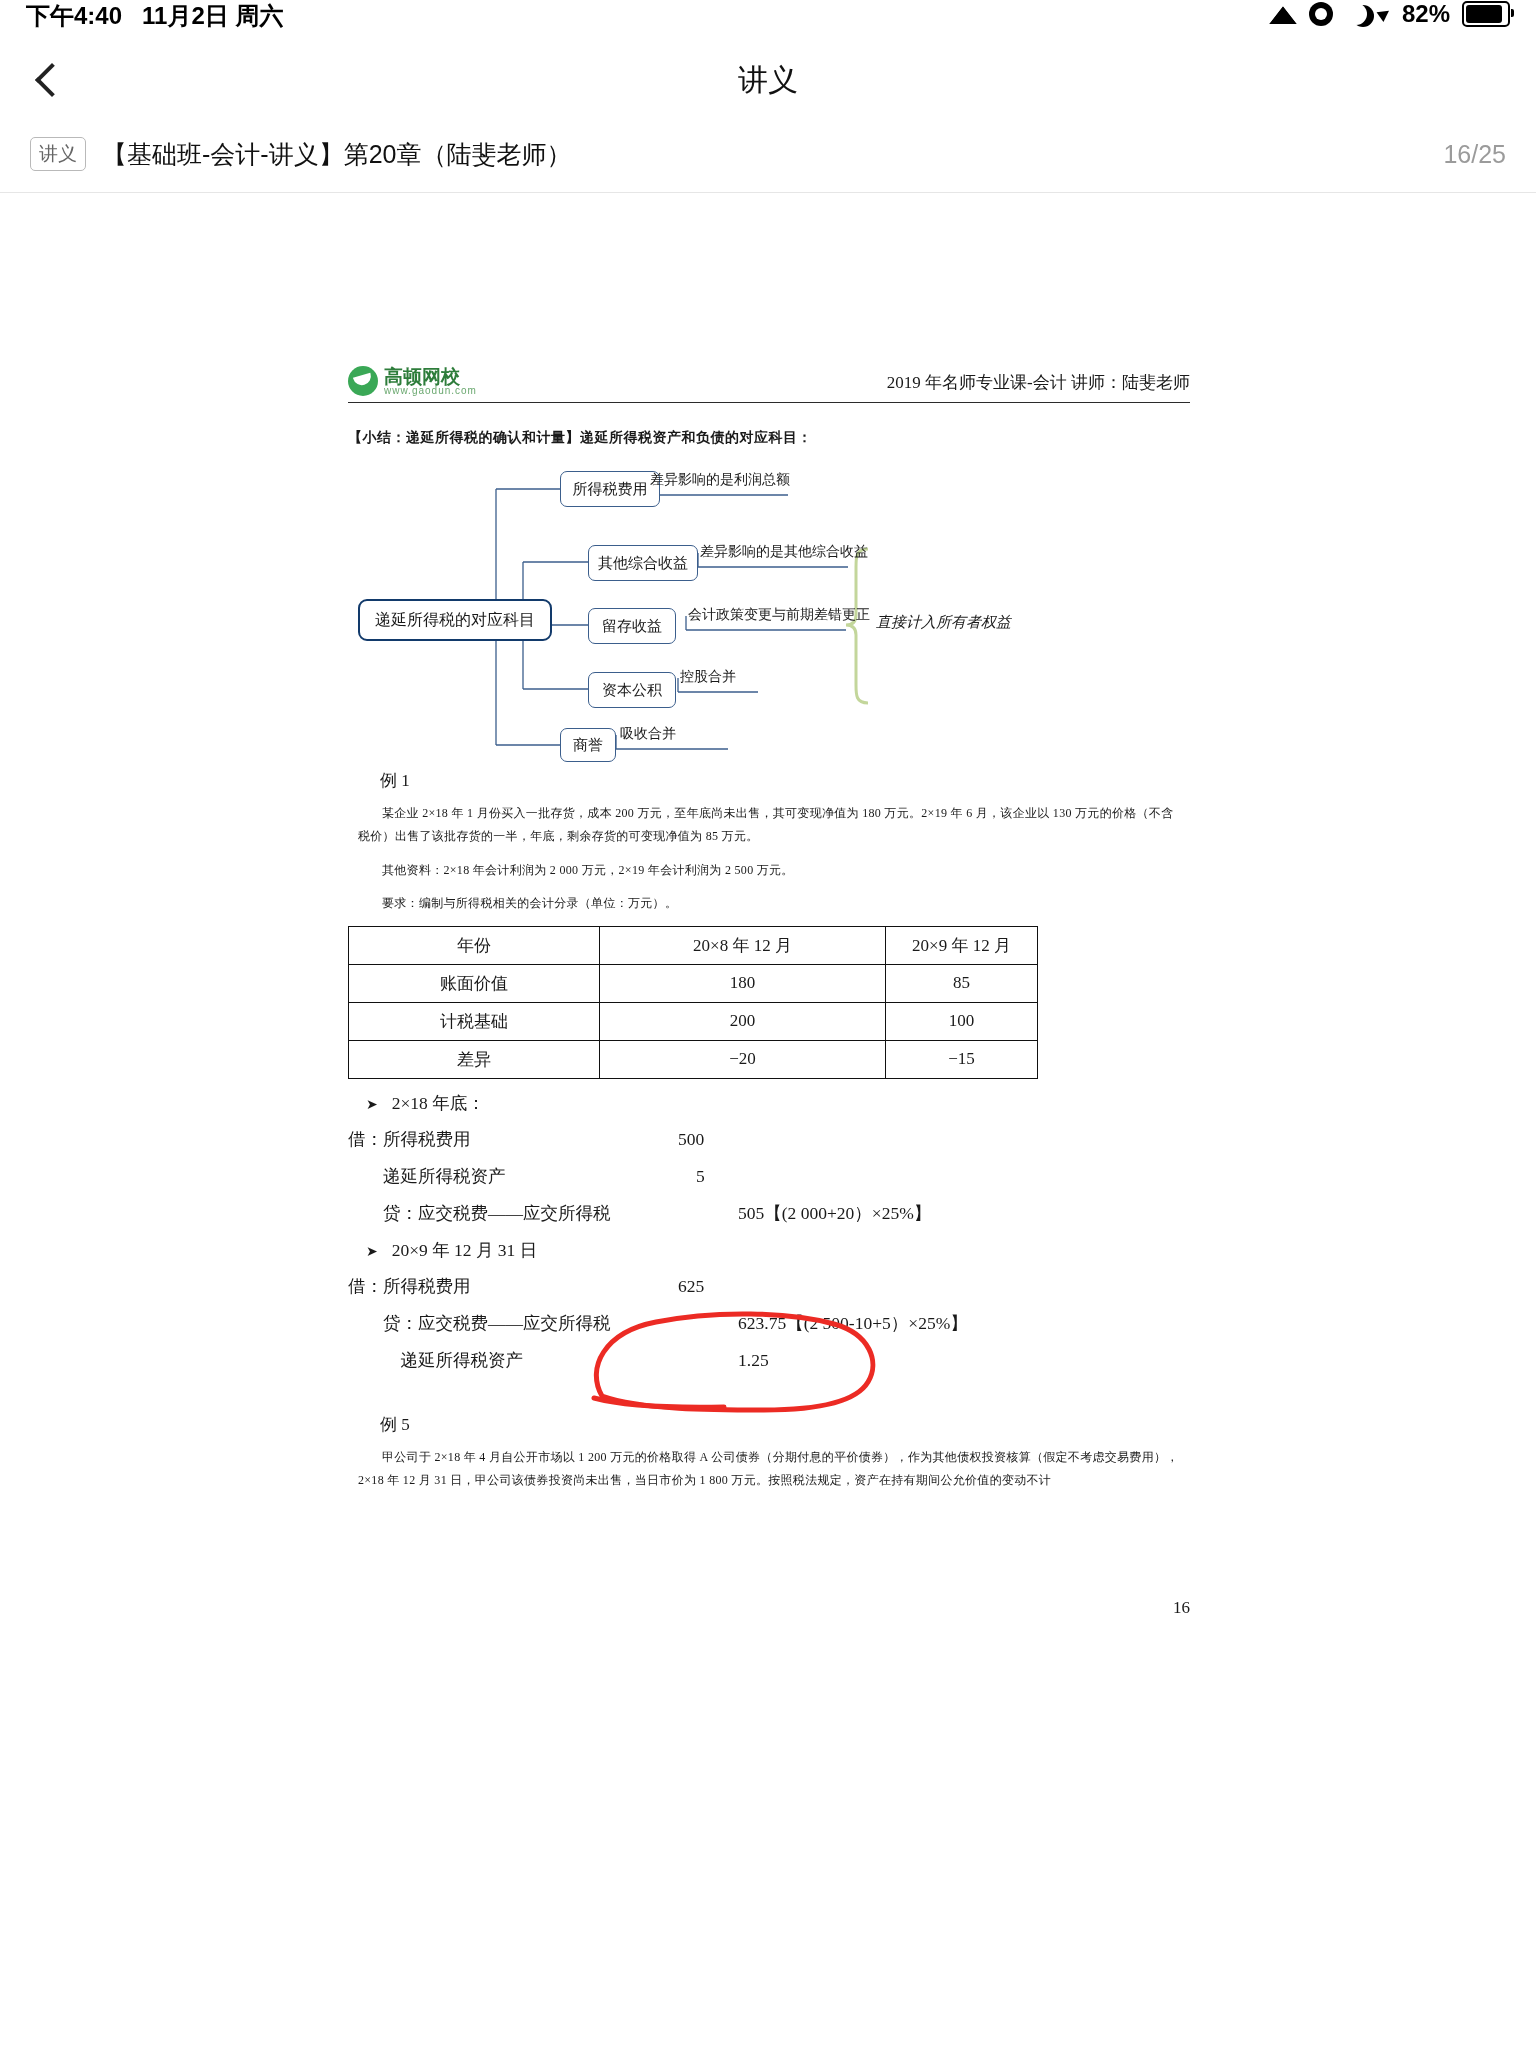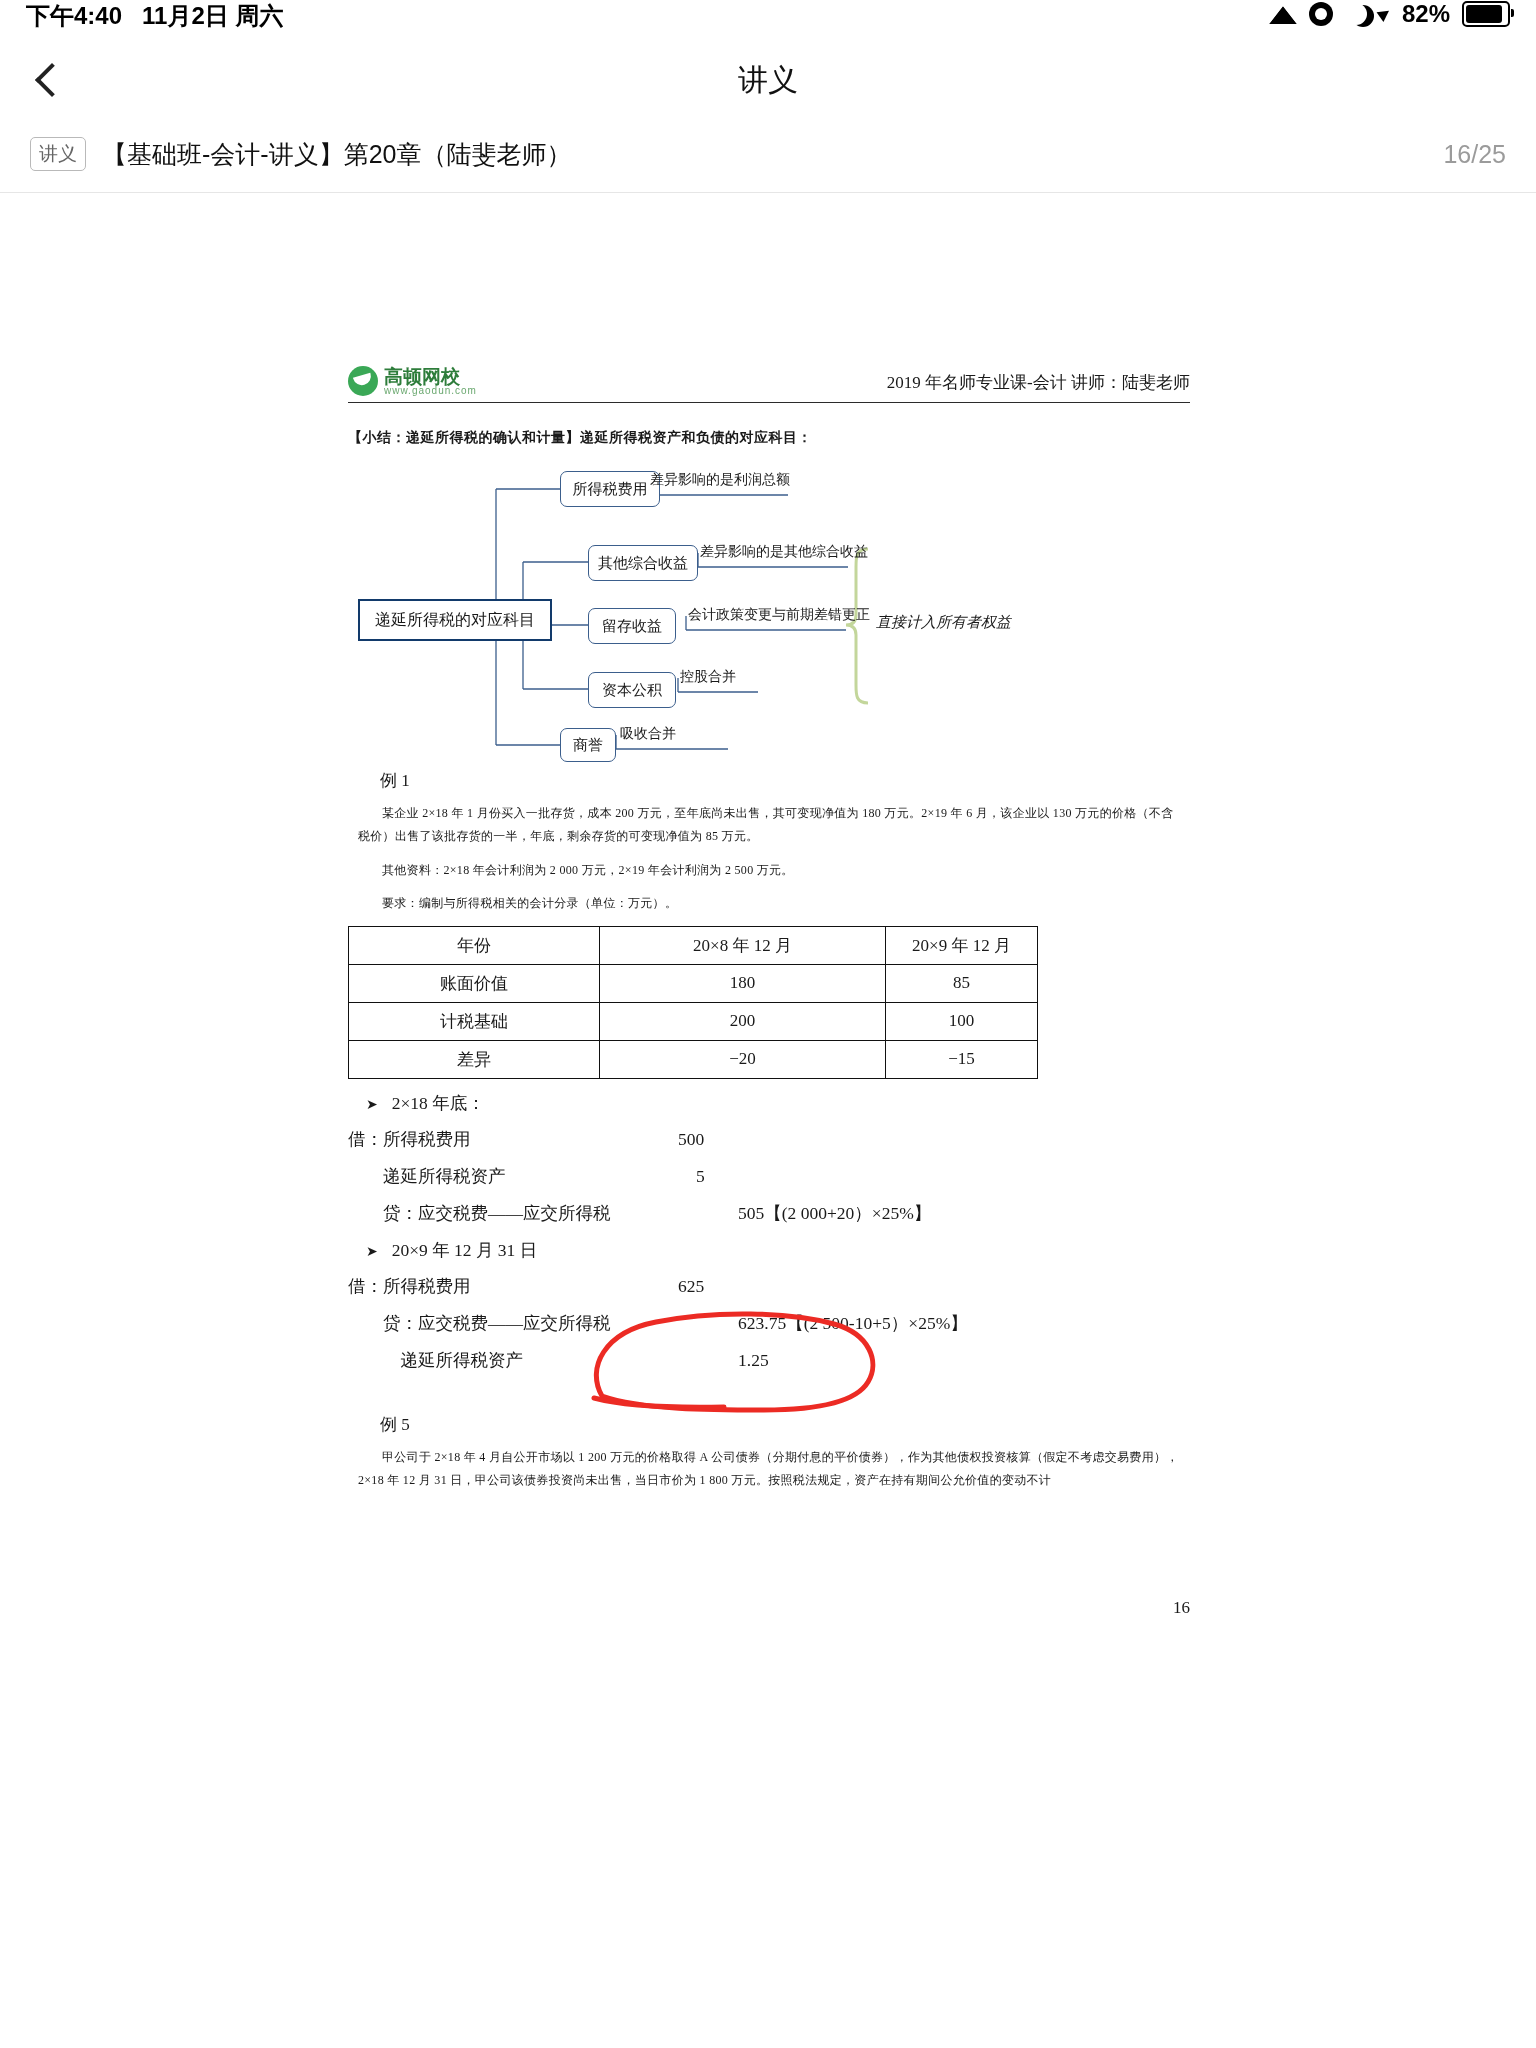--- a/index.html
+++ b/index.html
@@ -88,21 +88,21 @@
 
   
   .map{position:relative;width:842px;height:300px;margin-top:10px;}
   .map svg{position:absolute;left:0;top:0;}
   .node{
     position:absolute;border:1.3px solid #3b5e8c;border-radius:7px;background:#fff;
     font-size:15px;color:#1a1a1a;display:flex;align-items:center;justify-content:center;
     font-family:"Liberation Sans",sans-serif;white-space:nowrap;
   }
   .node.root{
-    border:2.4px solid #123a6b;border-radius:0;font-size:16px;font-weight:500;
+    border:2.4px solid #123a6b;border-radius:9px;font-size:16px;font-weight:500;
   }
   .maplabel{
     position:absolute;font-size:14px;color:#1a1a1a;white-space:nowrap;
     font-family:"Liberation Sans",sans-serif;
   }
   .maplabel.big{font-size:15px;font-style:italic;}
 
   
   .ex-label{font-size:17px;margin:12px 0 4px 32px;}
   p.tx{font-size:12px;line-height:1.95;margin:10px;text-indent:2em;letter-spacing:.3px;}

